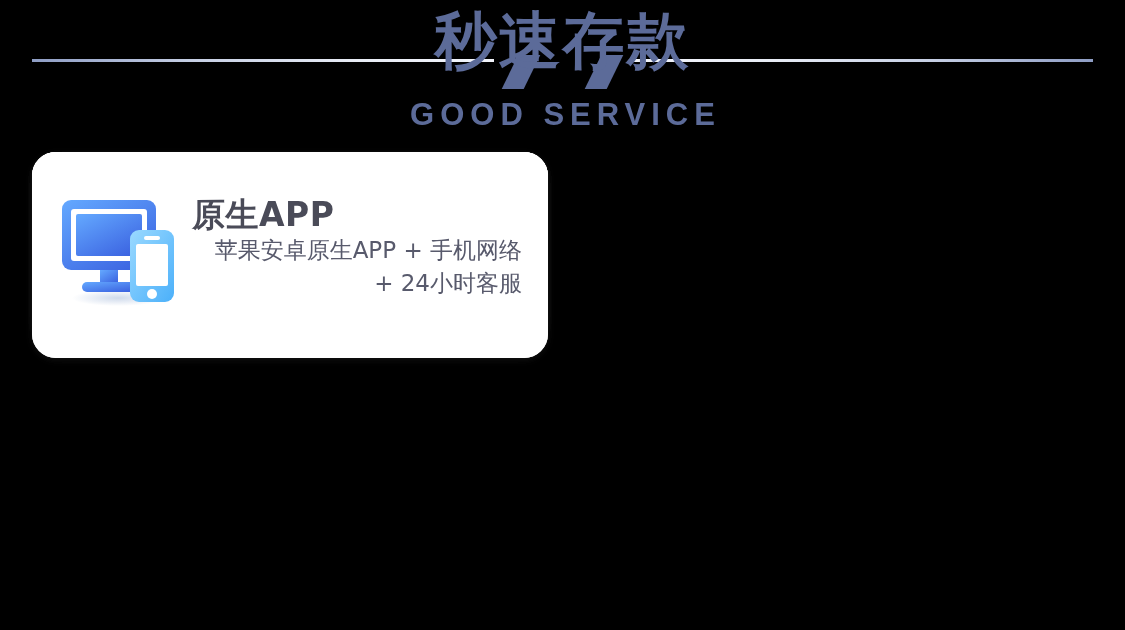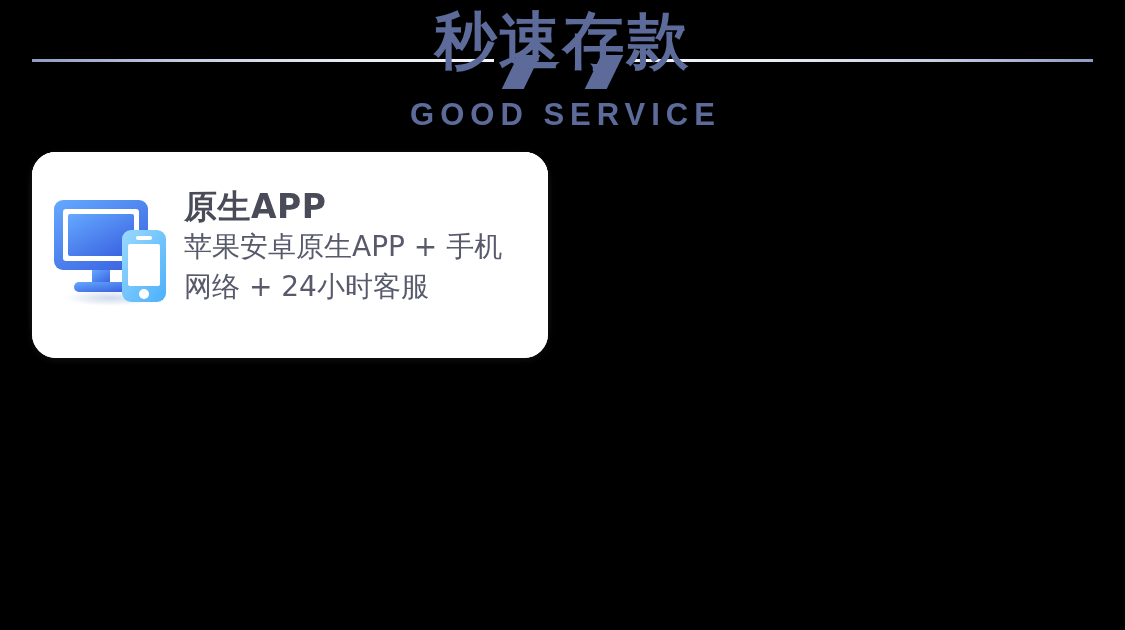--- a/index.html
+++ b/index.html
@@ -58,21 +58,21 @@
   
   .grid {
     position:absolute; left:32px; top:152px;
     width:1061px; height:436px;
   }
   .card {
     position:absolute;
     width:516px; background:#ffffff;
     border-radius:24px;
     display:flex; align-items:center;
-    padding:0 0 0 14px;
+    padding:0 0 0 22px;
     box-shadow:0 2px 10px rgba(255,255,255,0.04);
   }
   .card-0 { left:0;   top:0;   height:206px; }
   .card-1 { left:545; top:0;   height:206px; }
   .card-2 { left:0;   top:244; height:192px; }
   .card-3 { left:545; top:244; height:192px; }
 
   .icon-box {
     width:130px; min-width:130px; height:130px;
     position:relative;
@@ -81,24 +81,25 @@
   .icon-box svg { display:block; }
 
   .card-text { margin-left:8px; }
   .card-title {
     font-size:33px; font-weight:bold; color:#4a4b58;
     line-height:1.16; letter-spacing:0.5px;
     font-family:"DejaVu Sans","Liberation Sans",sans-serif;
     white-space:nowrap;
   }
   .card-sub {
-    font-size:28px; color:#585a6c; font-weight:normal;
+    font-size:23px; color:#585a6c; font-weight:normal;
     line-height:1.45; letter-spacing:0px;
     font-family:"DejaVu Sans","Liberation Sans",sans-serif;
     max-width:320px;
+    text-align:right;
   }
   .card-1 .card-sub, .card-3 .card-sub { max-width:330px; }
 </style>
 </head>
 <body>
 
 <div class="header">
 
   <div class="deco-wrap">
     <div class="deco deco-left">

